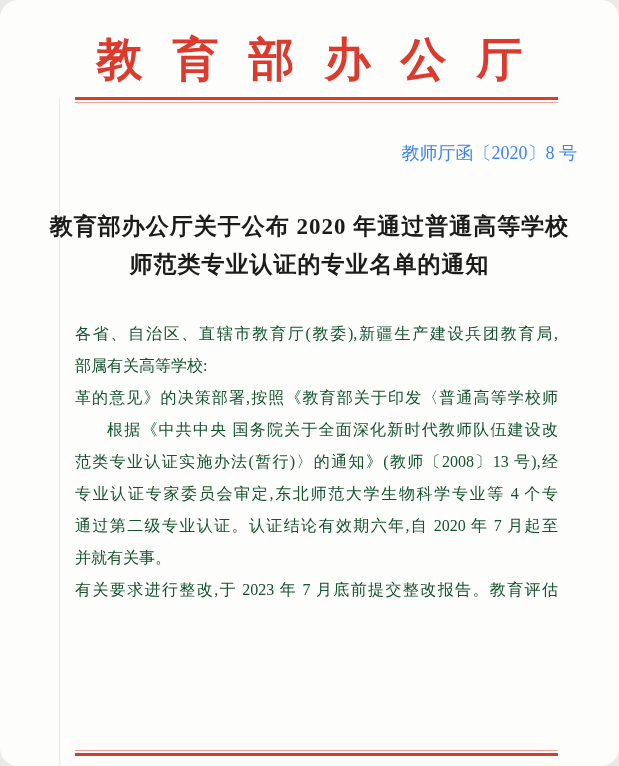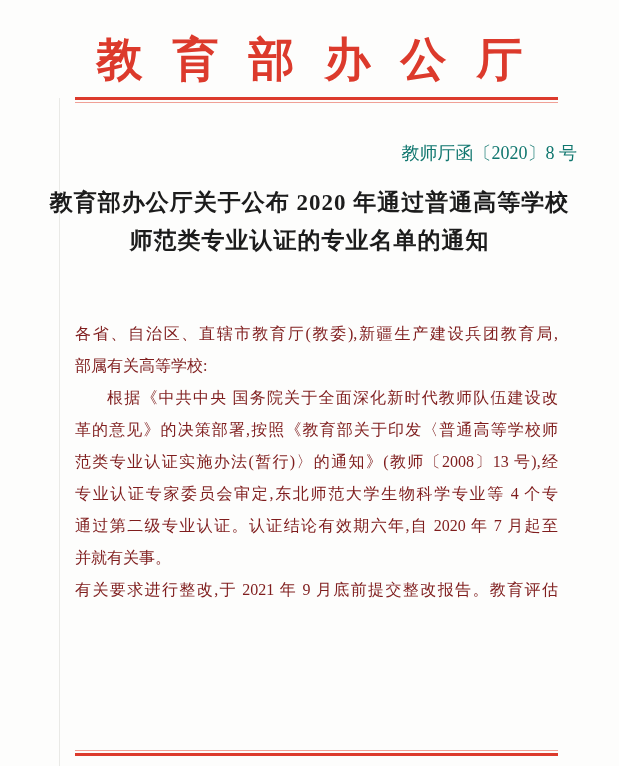--- a/index.html
+++ b/index.html
@@ -8,20 +8,21 @@
     font-family: "Liberation Serif", "DejaVu Serif", serif;
   }
   .page {
     position: relative;
     width: 619px;
     height: 766px;
     margin: 0 auto;
     background: #fdfdfc;
     overflow: hidden;
     color: #262626;
+    border-radius: 18px;
   }
   
   .scan-artifact {
     position: absolute;
     left: 59px;
     top: 98px;
     width: 1px;
     height: 668px;
     background: #d9d9d4;
     opacity: 0.55;
@@ -59,42 +60,42 @@
     height: 2px;
     border-top: 1px solid #f0a096;
     border-bottom: 3px solid #dc3a2c;
   }
   .doc-number {
     position: absolute;
     top: 143px;
     right: 42px;
     font-size: 18px;
     line-height: 20px;
-    color: #0f766e;
+    color: #3b82f6;
     white-space: nowrap;
   }
   .notice-title {
     position: absolute;
-    top: 184px;
+    top: 208px;
     left: 0;
     width: 100%;
     text-align: center;
     font-size: 23px;
     line-height: 38px;
     font-weight: bold;
     color: #1c1c1c;
     letter-spacing: 1px;
   }
   .body-text {
     position: absolute;
     top: 318px;
     left: 75px;
     width: 483px;
     font-size: 16px;
-    color: #7f1d1d;
+    color: #14532d;
   }
   .line {
     height: 32px;
     line-height: 32px;
     overflow: hidden;
     text-align: justify;
     text-align-last: justify;
     white-space: normal;
   }
   .line.end {
@@ -121,24 +122,24 @@
   <div class="doc-number">教师厅函〔2020〕8 号</div>
 
   <div class="notice-title">
     <div>教育部办公厅关于公布 2020 年通过普通高等学校</div>
     <div>师范类专业认证的专业名单的通知</div>
   </div>
 
   <div class="body-text">
     <div class="line">各省、自治区、直辖市教育厅(教委),新疆生产建设兵团教育局,</div>
     <div class="line end">部属有关高等学校:</div>
+    <div class="line">革的意见》的决策部署,按照《教育部关于印发〈普通高等学校师</div>
     <div class="line indent">根据《中共中央 国务院关于全面深化新时代教师队伍建设改</div>
-    <div class="line">革的意见》的决策部署,按照《教育部关于印发〈普通高等学校师</div>
     <div class="line">范类专业认证实施办法(暂行)〉的通知》(教师〔2008〕13 号),经</div>
     <div class="line">专业认证专家委员会审定,东北师范大学生物科学专业等 4 个专</div>
     <div class="line">通过第二级专业认证。认证结论有效期六年,自 2020 年 7 月起至</div>
     <div class="line end">并就有关事。</div>
-    <div class="line">有关要求进行整改,于 2021 年 9 月底前提交整改报告。教育评估</div>
+    <div class="line">有关要求进行整改,于 2023 年 7 月底前提交整改报告。教育评估</div>
   </div>
 
   <div class="rule rule-bottom"></div>
 
 </div>
 
 </body></html>

